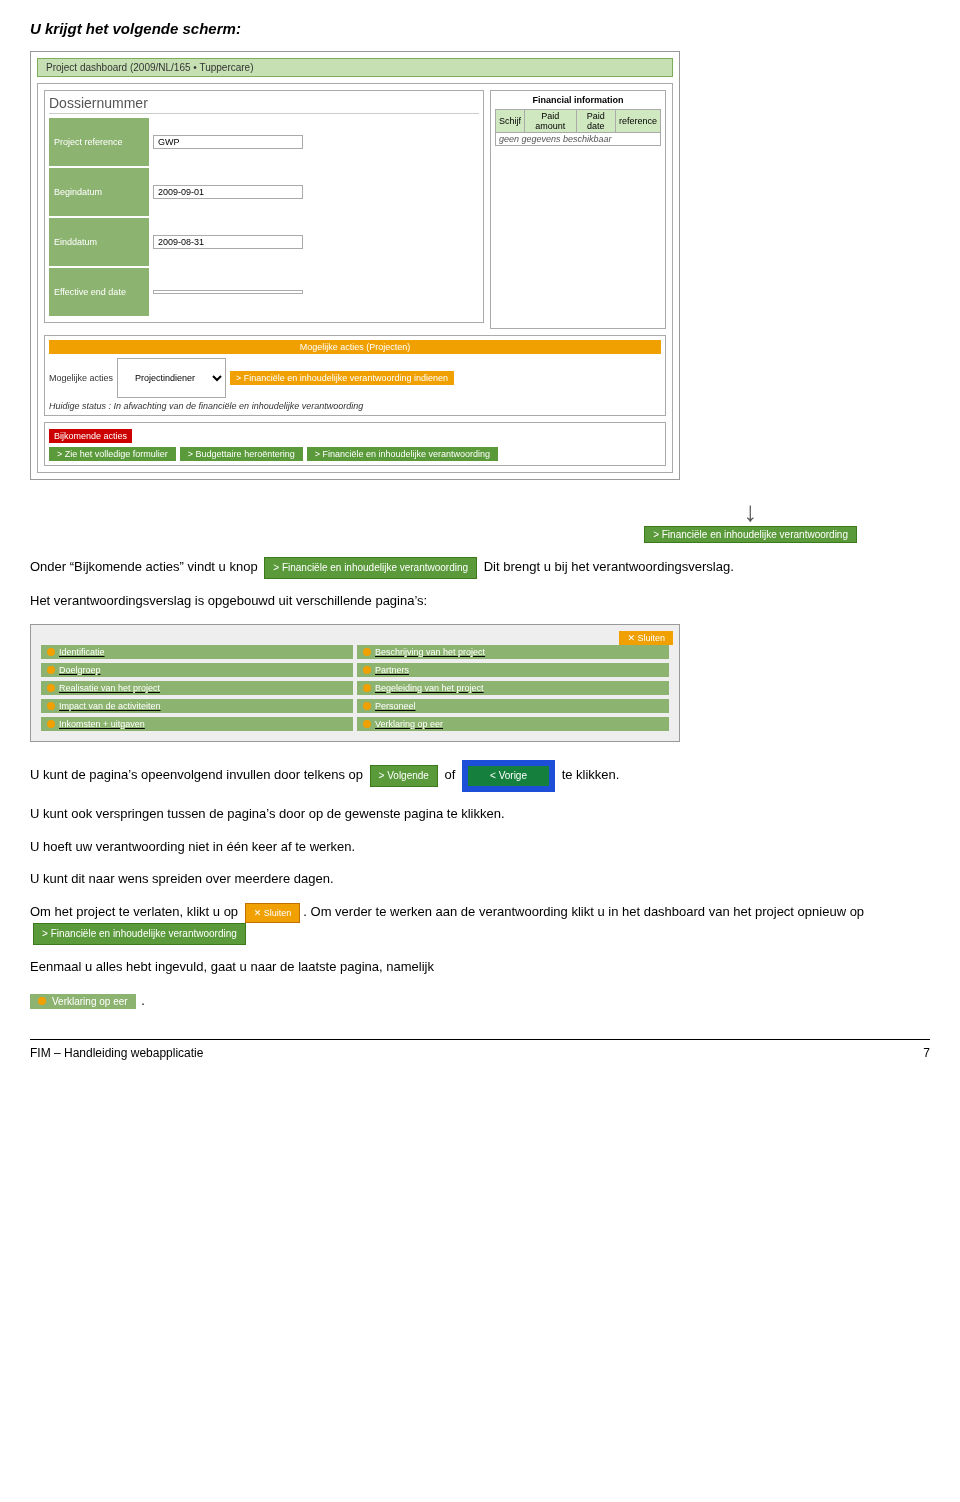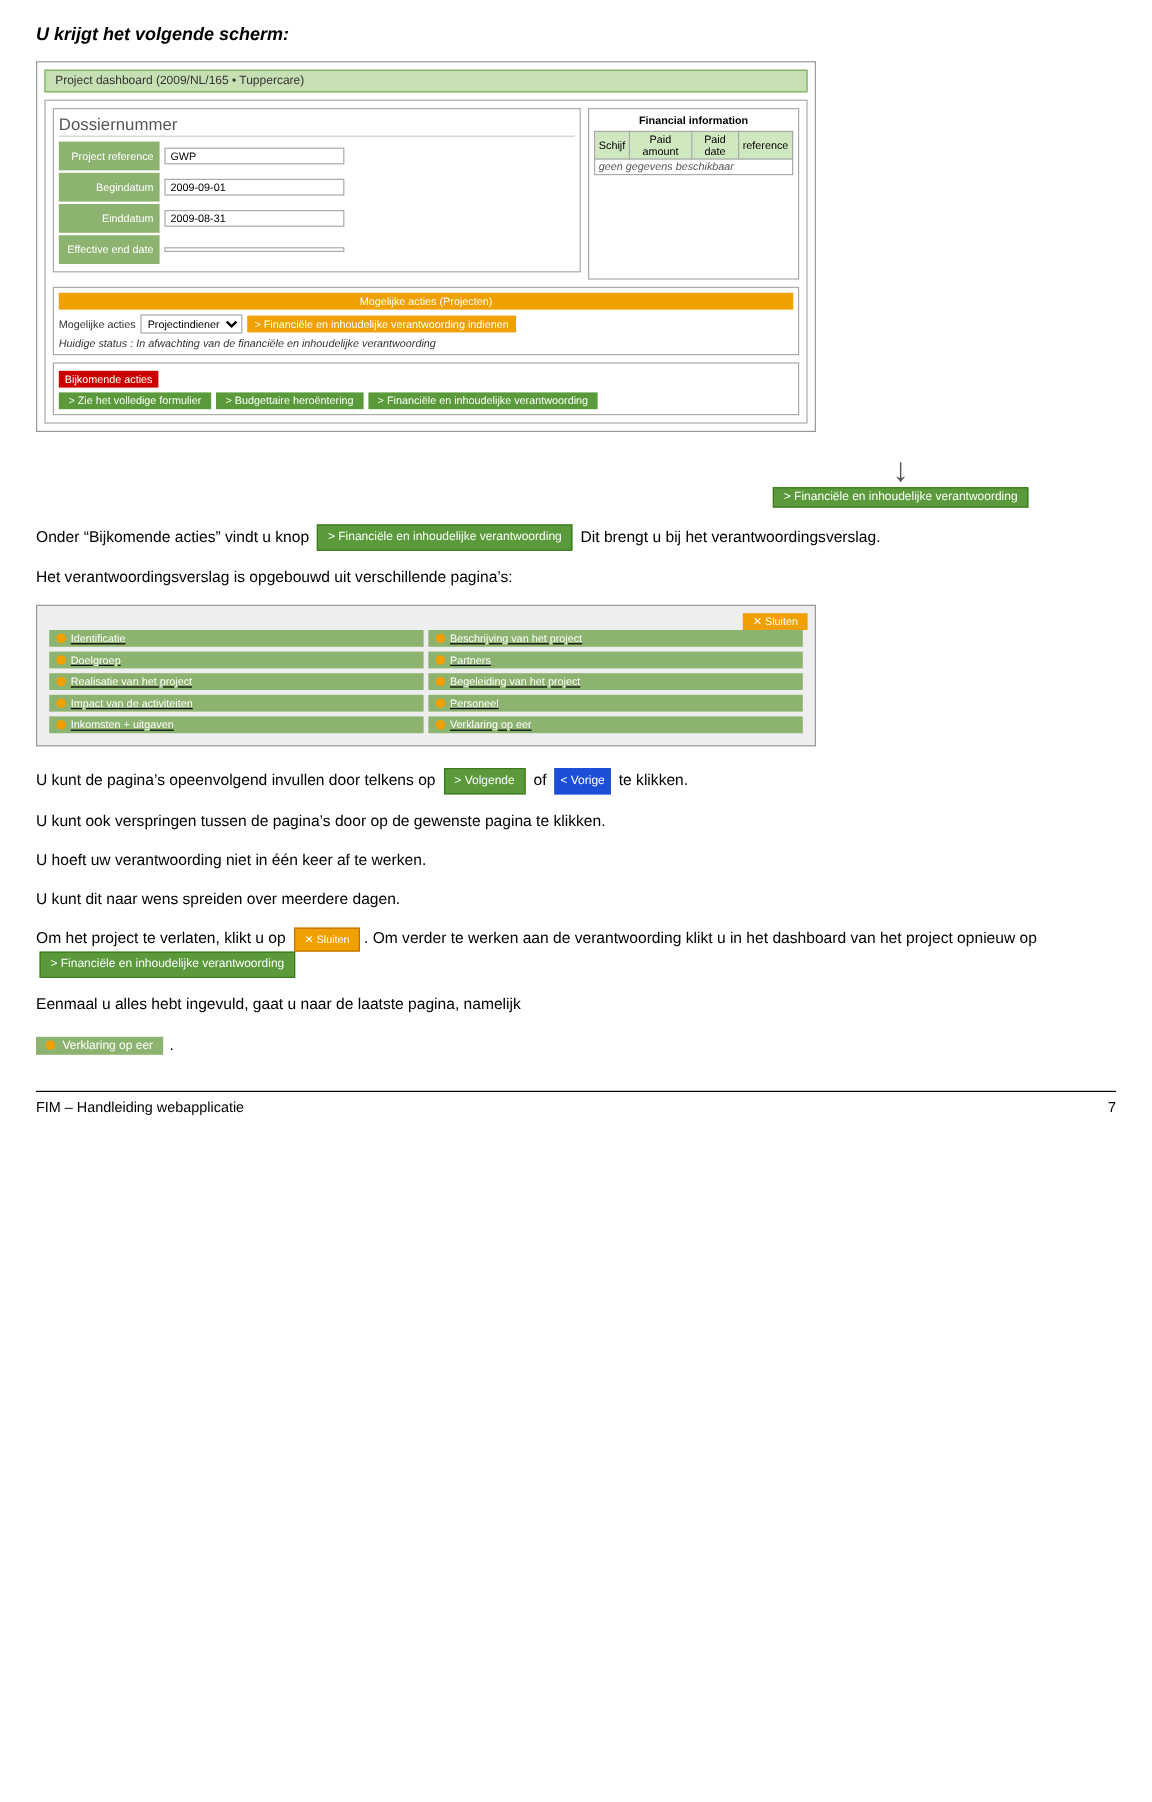--- a/index.html
+++ b/index.html
@@ -55,23 +55,23 @@
     }
     .form-row {
       display: flex;
       align-items: center;
       margin-bottom: 2px;
     }
     .form-label {
       background: #8db370;
       color: #fff;
       font-size: 9px;
-      padding: 7px 5px;
-      width: 84px;
-      text-align: right;
+      padding: 19px 5px;
+      width: 100px;
+      text-align: left;
       margin-right: 4px;
     }
     .form-value {
       background: #fff;
       border: 1px solid #aaa;
       font-size: 9px;
       padding: 1px 4px;
       width: 150px;
     }
     
@@ -138,21 +138,21 @@
       font-size: 9px;
       margin-bottom: 3px;
     }
     .acties-label-sm {
       font-size: 9px;
       color: #333;
     }
     .acties-select {
       border: 1px solid #aaa;
       font-size: 9px;
-      padding: 1px;
+      padding: 13px;
       background: #fff;
     }
     .btn-orange {
       background: #f0a000;
       color: #fff;
       border: none;
       font-size: 9px;
       padding: 2px 6px;
       cursor: pointer;
     }
@@ -203,25 +203,25 @@
       font-size: 10px;
       padding: 2px 8px;
       margin: 0 3px;
       vertical-align: middle;
     }
     .inline-btn::before {
       content: '> ';
     }
     .inline-btn-vorige {
       display: inline-block;
-      background: #1d4ed8;
-      color: #fff;
-      border: 1px solid #1d4ed8;
+      background: #15803d;
+      color: #fff;
+      border: 6px solid #1d4ed8;
       font-size: 10px;
-      padding: 2px 4px;
+      padding: 2px 22px;
       margin: 0 3px;
       vertical-align: middle;
     }
     .inline-btn-vorige::before {
       content: '< ';
     }
     .inline-btn-sluiten {
       display: inline-block;
       background: #f0a000;
       color: #fff;

